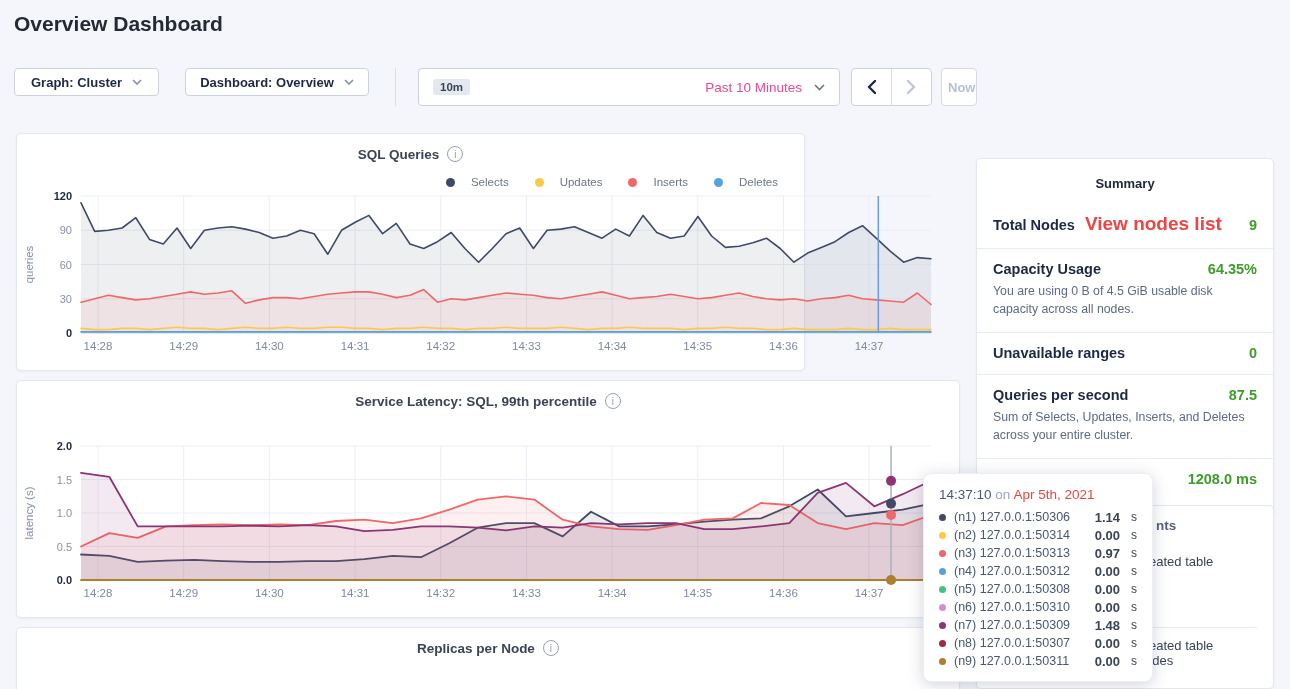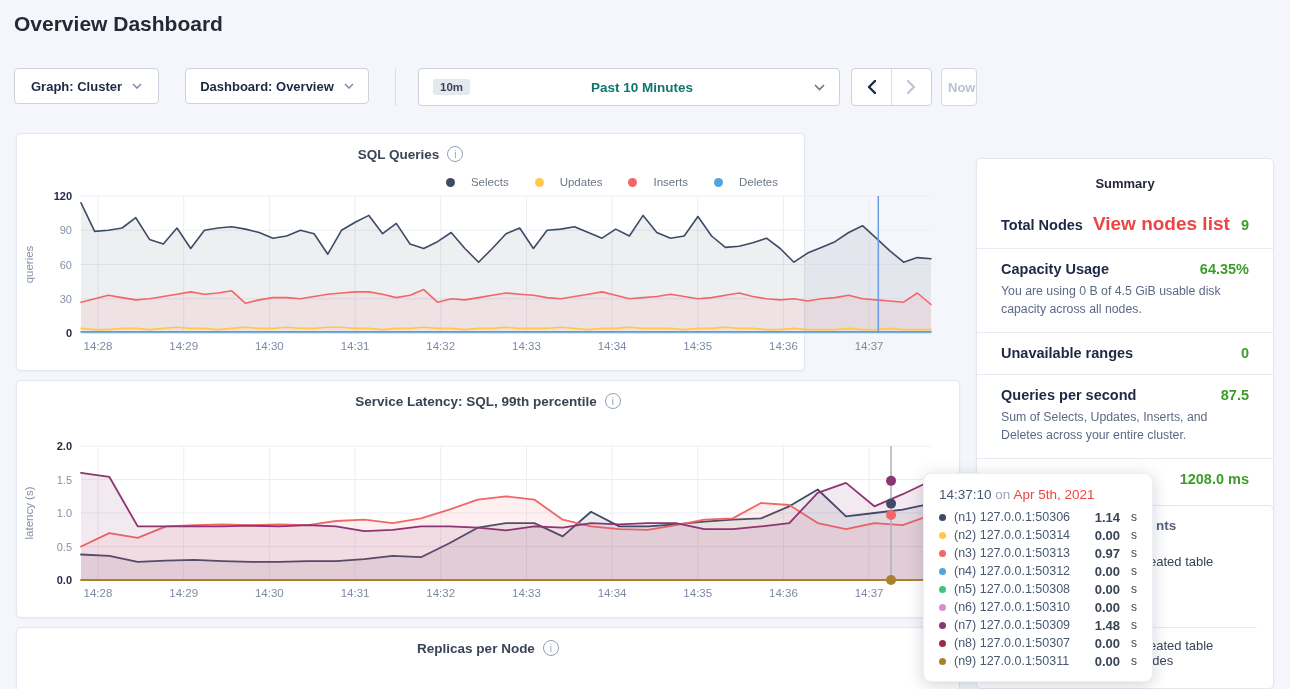--- a/index.html
+++ b/index.html
@@ -2,30 +2,30 @@
 <html><head>
 <meta charset="utf-8">
 <style>
   * { box-sizing: border-box; }
   body { margin:0; background:#f4f6fb; font-family:"Liberation Sans", sans-serif; color:#242a35; }
   .page { position:relative; width:1290px; height:689px; overflow:hidden; }
 
   .page-title { position:absolute; left:14px; top:12px; font-size:21px; font-weight:700; color:#242a35; }
 
   
-  .dd { position:absolute; top:68px; height:36px; background:#fff; border:1px solid #ccd2dd; border-radius:4px;
+  .dd { position:absolute; top:68px; height:28px; background:#fff; border:1px solid #ccd2dd; border-radius:4px;
         display:flex; align-items:center; justify-content:center; gap:10px; padding:0 12px;
         font-size:13px; font-weight:700; color:#1d2843; cursor:pointer; font-family:inherit; }
   #dd-graph { left:14px; width:145px; }
   #dd-dash  { left:185px; width:184px; }
   .toolbar-divider { position:absolute; left:395px; top:68px; width:1px; height:38px; background:#d9dde5; }
   .time-select { position:absolute; left:418px; top:68px; width:422px; height:38px; background:#fff;
         border:1px solid #ccd2dd; border-radius:4px; display:flex; align-items:center; gap:12px; padding:0 14px; cursor:pointer; }
   .time-badge { background:#e4e8ef; border-radius:3px; padding:2px 7px; font-size:11.5px; font-weight:700; color:#394455; }
-  .time-label { flex:1; text-align:center; font-size:13.5px; font-weight:700; color:#0f766e; }
+  .time-label { flex:1; text-align:right; font-size:13.5px; font-weight:400; color:#ec4899; }
   .chev { flex:none; }
   .arrow-group { position:absolute; left:851px; top:68px; width:81px; height:38px; background:#fff;
         border:1px solid #ccd2dd; border-radius:4px; display:flex; }
   .arrow-btn { width:40px; height:100%; display:flex; align-items:center; justify-content:center;
         background:none; border:none; cursor:pointer; }
   .arrow-btn.next { border-left:1px solid #d9dde5; cursor:default; }
   .now-btn { position:absolute; left:941px; top:68px; width:36px; height:38px; background:#fff;
         border:1px solid #d5dae2; border-radius:4px; font-family:inherit; font-size:13px; font-weight:700; color:#b9c1cf; cursor:default; }
 
   
@@ -43,21 +43,21 @@
   .info-icon::after { content:"i"; }
 
   .legend { position:absolute; top:42px; right:26px; display:flex; gap:26px; }
   .legend-item { display:flex; align-items:center; gap:16px; font-size:11.5px; color:#6b7685; }
   .legend-dot { width:9px; height:9px; border-radius:50%; }
 
   .chart-svg { position:absolute; left:0; top:0; }
 
   
   .sum-title { text-align:center; padding:17px 0 10px; font-size:13px; font-weight:700; color:#242a35; }
-  .sum-row { padding:12px 24px 13px; border-bottom:1px solid #e7eaf0; }
+  .sum-row { padding:12px 16px 13px; border-bottom:1px solid #e7eaf0; }
   .sum-row:last-child { border-bottom:none; }
   .sum-main { display:flex; align-items:baseline; }
   .sum-label { font-size:14.5px; font-weight:700; color:#1d2843; }
   .sum-link { margin-left:10px; font-size:19px; font-weight:700; color:#ef4444; cursor:pointer; }
   .sum-val { margin-left:auto; font-size:14.5px; font-weight:700; color:#3c9e28; }
   .sum-desc { margin-top:5px; font-size:12.3px; line-height:1.5; color:#5d6a85; }
 
   
   #card-events { overflow:hidden; }
   .ev-head-frag { position:absolute; left:179px; top:12px; font-size:13.5px; font-weight:700; color:#55617c; }

